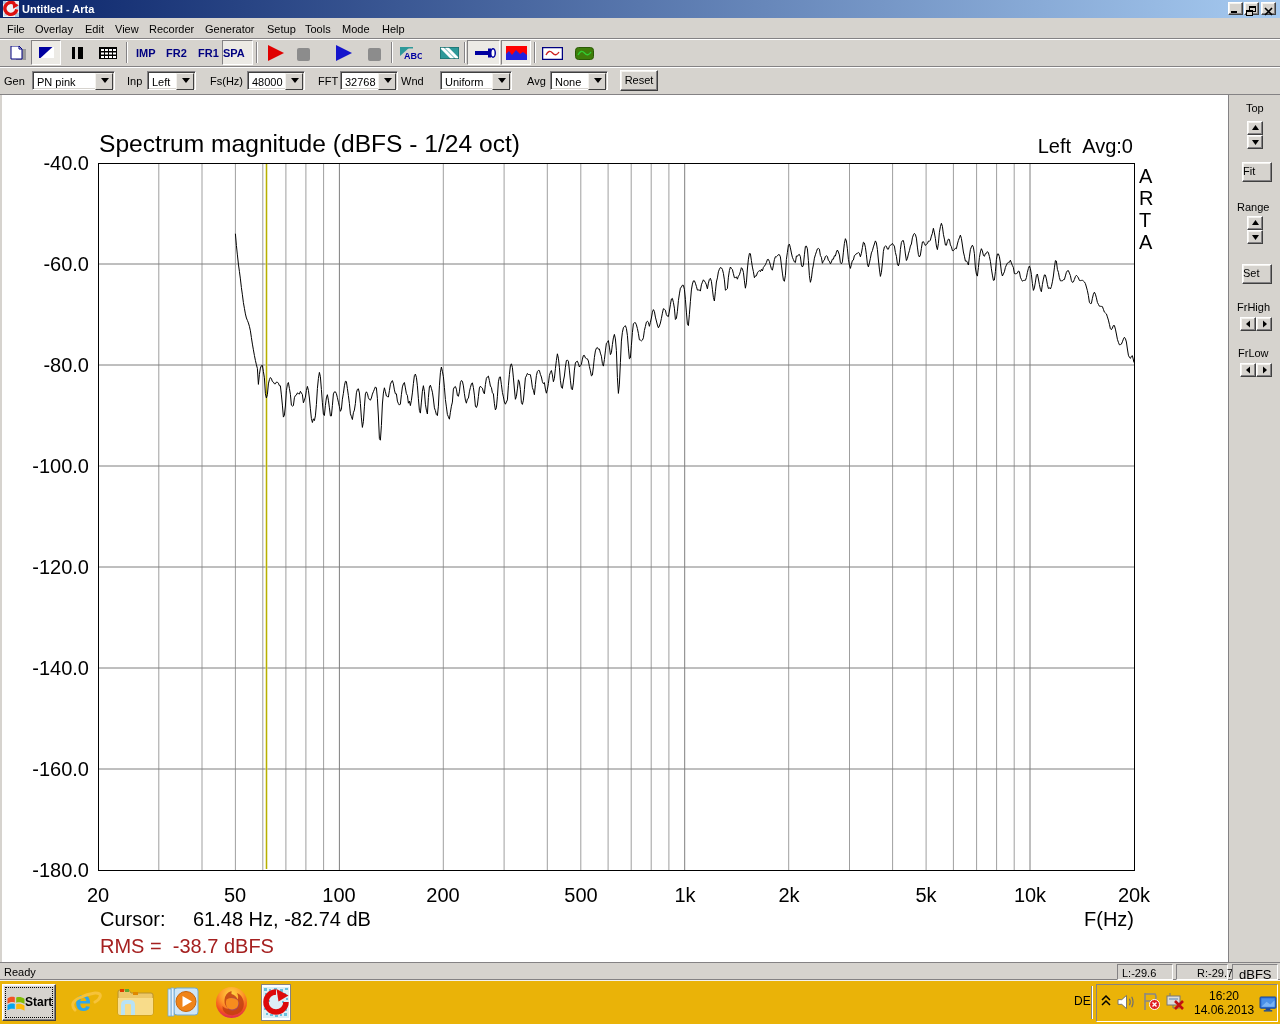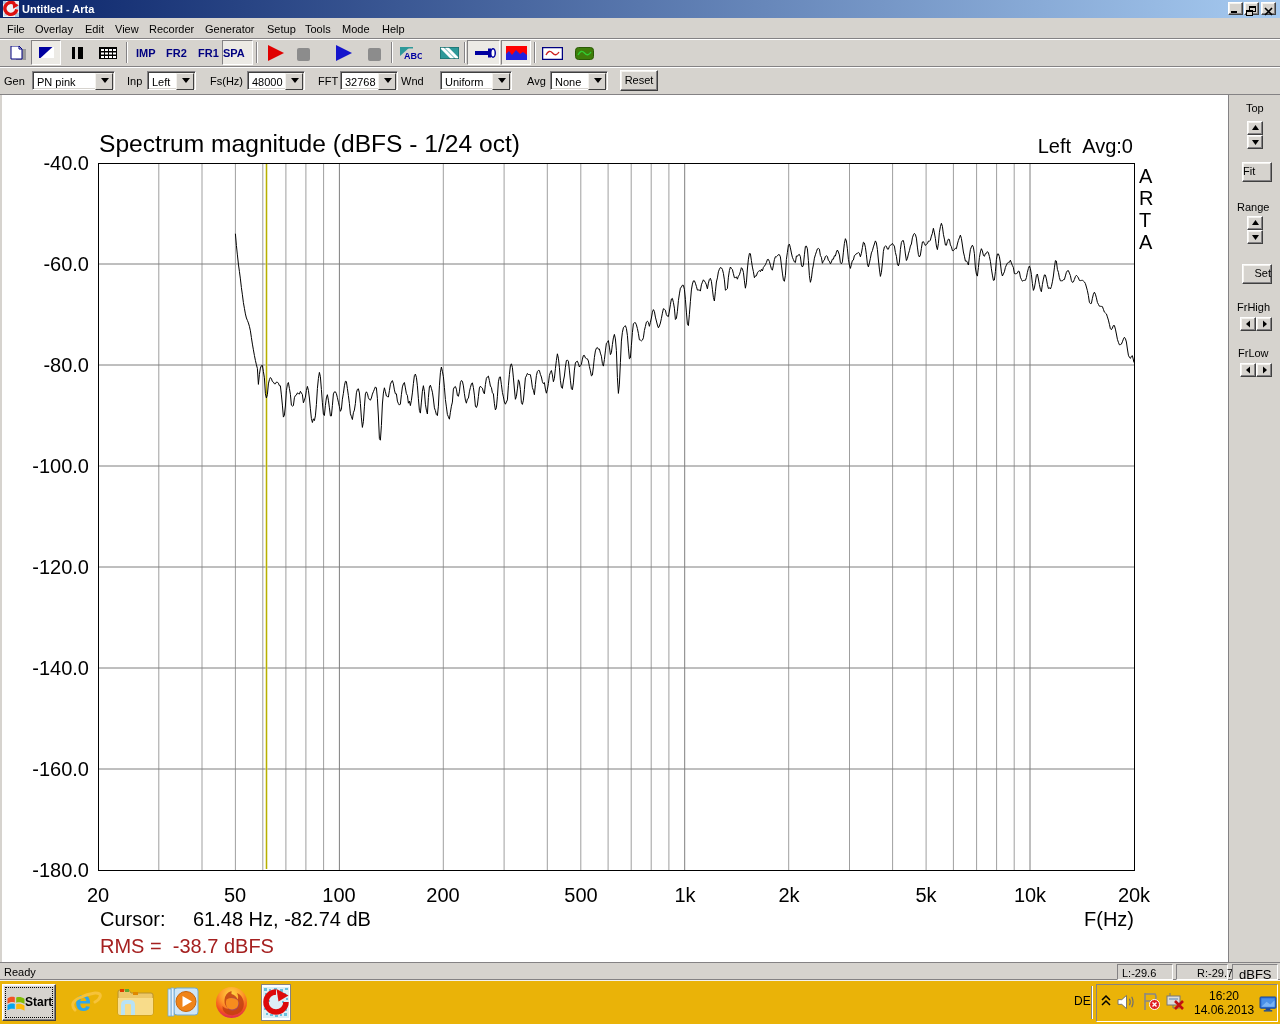--- a/index.html
+++ b/index.html
@@ -212,21 +212,21 @@
         <path d="M6.5 9 L10 4 H3 Z" fill="#000"></path>
       </svg></div>
  <div class="abs raised" style="left:12px;top:67px;width:30px;height:20px;text-align:left;line-height:17px">Fit</div>
  <span class="abs" style="left:7px;top:106px">Range</span>
  <div class="abs raised spin" style="left:17px;top:121px"><svg width="13" height="12" viewBox="0 0 13 12">
         <path d="M6.5 3 L10 8 H3 Z" fill="#000"></path>
       </svg></div>
  <div class="abs raised spin" style="left:17px;top:135px"><svg width="13" height="12" viewBox="0 0 13 12">
         <path d="M6.5 9 L10 4 H3 Z" fill="#000"></path>
       </svg></div>
- <div class="abs raised" style="left:12px;top:169px;width:30px;height:20px;text-align:right;line-height:17px">Set</div>
+ <div class="abs raised" style="left:12px;top:169px;width:30px;height:20px;text-align:left;line-height:17px">Set</div>
  <span class="abs" style="left:7px;top:206px">FrHigh</span>
  <div class="abs raised spin" style="left:10px;top:222px"><svg width="13" height="12" viewBox="0 0 13 12">
         <path d="M8 2.5 L4 6 L8 9.5 Z" fill="#000"></path>
       </svg></div>
  <div class="abs raised spin" style="left:26px;top:222px"><svg width="13" height="12" viewBox="0 0 13 12">
         <path d="M5 2.5 L9 6 L5 9.5 Z" fill="#000"></path>
       </svg></div>
  <span class="abs" style="left:8px;top:252px">FrLow</span>
  <div class="abs raised spin" style="left:10px;top:268px"><svg width="13" height="12" viewBox="0 0 13 12">
         <path d="M8 2.5 L4 6 L8 9.5 Z" fill="#000"></path>

